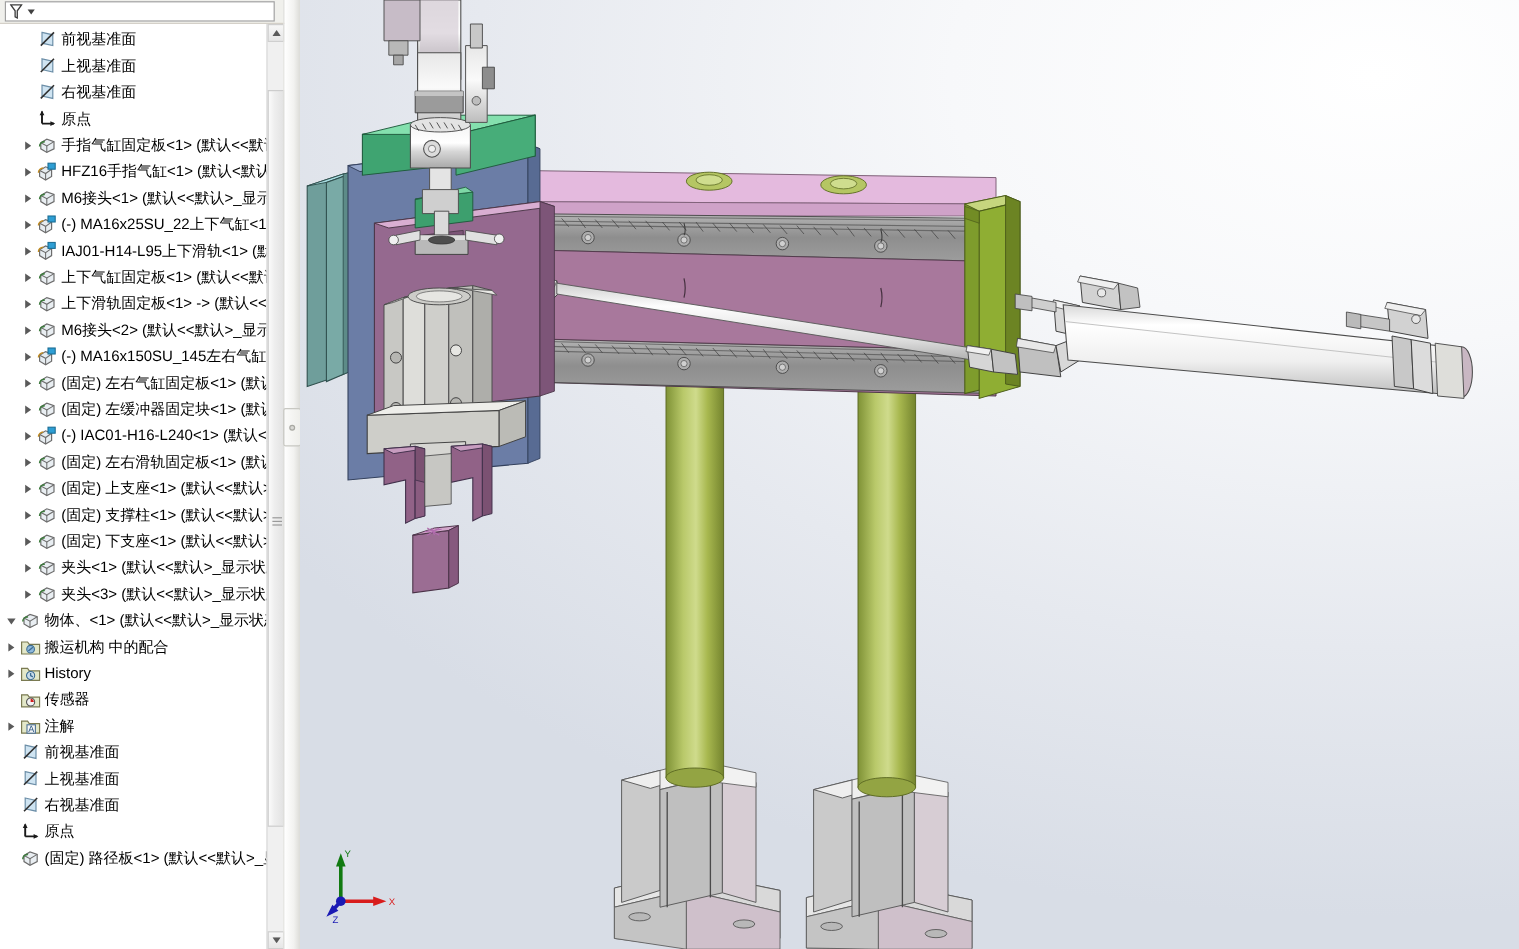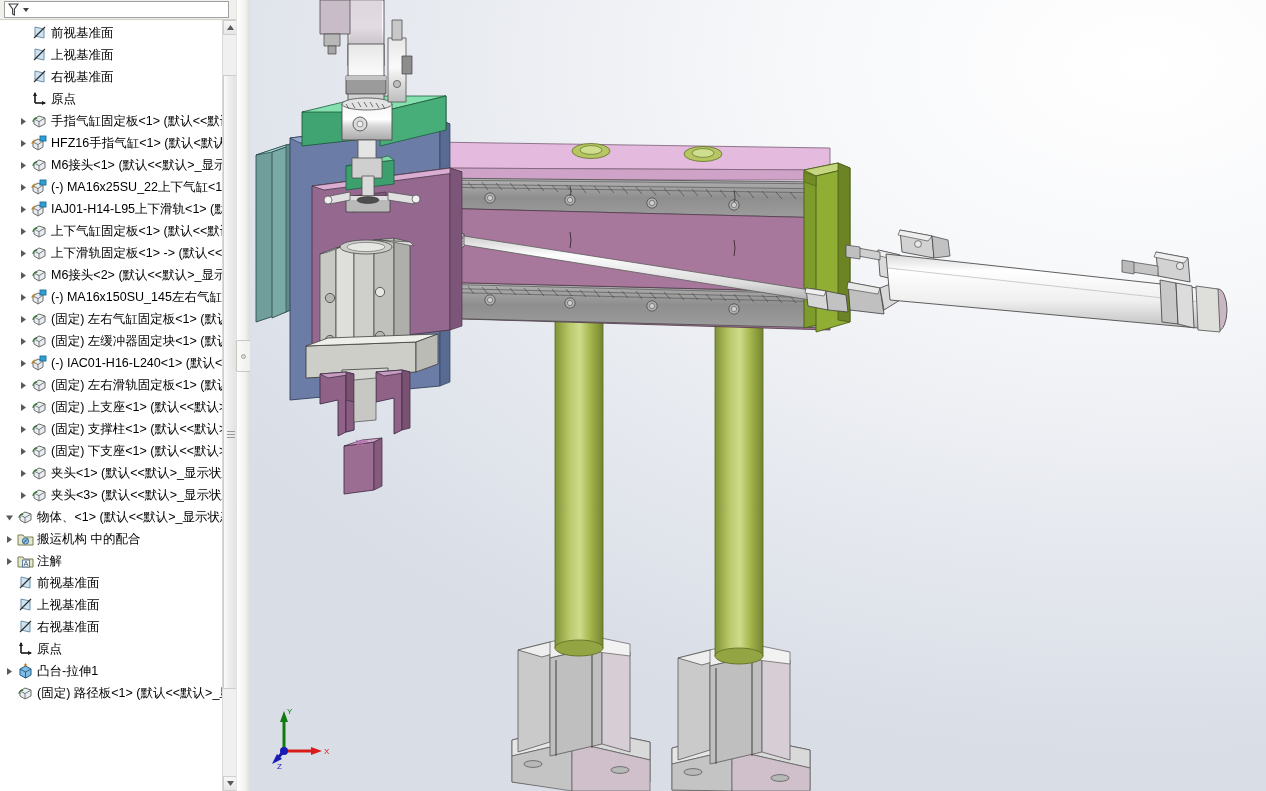--- a/index.html
+++ b/index.html
@@ -585,20 +585,46 @@
           </div>
           <div class="row d2">
             <div class="expander has">
               <svg width="9" height="9" viewBox="0 0 9 9">
                 <path d="M2,1 L7,4.5 L2,8 Z" fill="#5a5a5a"></path>
               </svg>
             </div>
             <div class="ico">
               <svg width="17" height="16" viewBox="0 0 17 16">
         <path d="M1,4 L6,4 L7.4,6 L16,6 L16,14 L1,14 Z" fill="#e3e8c9" stroke="#7a7a52" stroke-width="1"></path>
+        <circle cx="8.5" cy="10" r="3.4" fill="#c8dcea" stroke="#3c6c92" stroke-width="0.9"></circle>
+        <path d="M8.5,7.8 L8.5,10 L10.4,11" stroke="#3c6c92" stroke-width="1.1" fill="none"></path>
+              </svg>
+            </div>
+            <div class="lbl">History</div>
+          </div>
+          <div class="row d2">
+            <div class="expander"></div>
+            <div class="ico">
+              <svg width="17" height="16" viewBox="0 0 17 16">
+        <path d="M1,4 L6,4 L7.4,6 L16,6 L16,14 L1,14 Z" fill="#e3e8c9" stroke="#7a7a52" stroke-width="1"></path>
+        <circle cx="8.5" cy="10" r="3.4" fill="#f2f2f2" stroke="#555" stroke-width="0.9"></circle>
+        <path d="M8.5,10 L8.5,7.2 A3,3 0 0 1 11.2,10 Z" fill="#d42020"></path>
+              </svg>
+            </div>
+            <div class="lbl">传感器</div>
+          </div>
+          <div class="row d2">
+            <div class="expander has">
+              <svg width="9" height="9" viewBox="0 0 9 9">
+                <path d="M2,1 L7,4.5 L2,8 Z" fill="#5a5a5a"></path>
+              </svg>
+            </div>
+            <div class="ico">
+              <svg width="17" height="16" viewBox="0 0 17 16">
+        <path d="M1,4 L6,4 L7.4,6 L16,6 L16,14 L1,14 Z" fill="#e3e8c9" stroke="#7a7a52" stroke-width="1"></path>
         <rect x="5.5" y="7" width="7" height="7" fill="#f6f6f6" stroke="#4b6f93" stroke-width="0.9"></rect>
         <text x="6.6" y="13" font-family="Liberation Sans, sans-serif" font-size="7.5" fill="#2d5b86">A</text>
               </svg>
             </div>
             <div class="lbl">注解</div>
           </div>
           <div class="row d2">
             <div class="expander"></div>
             <div class="ico">
               <svg width="16" height="16" viewBox="0 0 16 16">
@@ -632,37 +658,20 @@
             <div class="expander"></div>
             <div class="ico">
               <svg width="16" height="16" viewBox="0 0 16 16">
         <line x1="4" y1="2" x2="4" y2="12" stroke="#1a1a1a" stroke-width="1.6"></line>
         <line x1="4" y1="12" x2="14" y2="12" stroke="#1a1a1a" stroke-width="1.6"></line>
         <polygon points="4,1 2,5 6,5" fill="#1a1a1a"></polygon>
         <polygon points="15,12 11,10 11,14" fill="#1a1a1a"></polygon>
               </svg>
             </div>
             <div class="lbl">原点</div>
-          </div>
-          <div class="row d2">
-            <div class="expander has">
-              <svg width="9" height="9" viewBox="0 0 9 9">
-                <path d="M2,1 L7,4.5 L2,8 Z" fill="#5a5a5a"></path>
-              </svg>
-            </div>
-            <div class="ico">
-              <svg width="17" height="16" viewBox="0 0 17 16">
-        <path d="M3,6 L8.5,3 L14,6 L14,12 L8.5,15 L3,12 Z" fill="#7fbde4" stroke="#205a80" stroke-width="1"></path>
-        <path d="M3,6 L8.5,9 L14,6" fill="none" stroke="#205a80" stroke-width="0.9"></path>
-        <path d="M8.5,9 L8.5,15" fill="none" stroke="#205a80" stroke-width="0.9"></path>
-        <path d="M8.5,1 L8.5,4" stroke="#c07a1a" stroke-width="1.3"></path>
-        <polygon points="8.5,0 6.8,2.6 10.2,2.6" fill="#c07a1a"></polygon>
-              </svg>
-            </div>
-            <div class="lbl">凸台-拉伸1</div>
           </div>
           <div class="row d1">
             <div class="expander"></div>
             <div class="ico">
               <svg width="17" height="16" viewBox="0 0 17 16">
         <path d="M3,6 L8,3 L14,5 L14,11 L8,14 L3,11 Z" fill="#e9eef2" stroke="#6d6d6d" stroke-width="1"></path>
         <path d="M3,6 L8,8.6 L14,5" fill="none" stroke="#6d6d6d" stroke-width="0.9"></path>
         <path d="M8,8.6 L8,14" fill="none" stroke="#6d6d6d" stroke-width="0.9"></path>
         <path d="M2,9 a4,4 0 0 1 4,-4" fill="none" stroke="#3c7a3c" stroke-width="1.3"></path>
         <path d="M5.6,4.2 L6.6,5.6 L4.6,5.8 Z" fill="#3c7a3c"></path>

